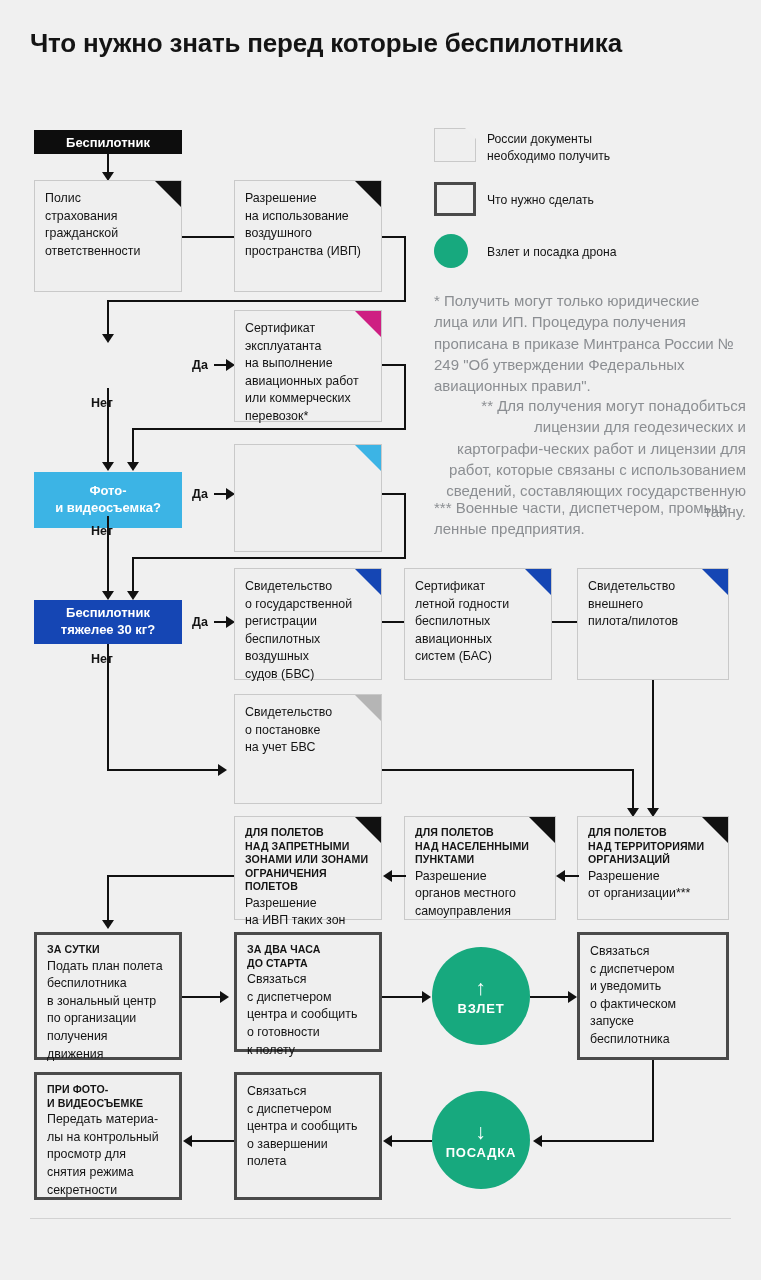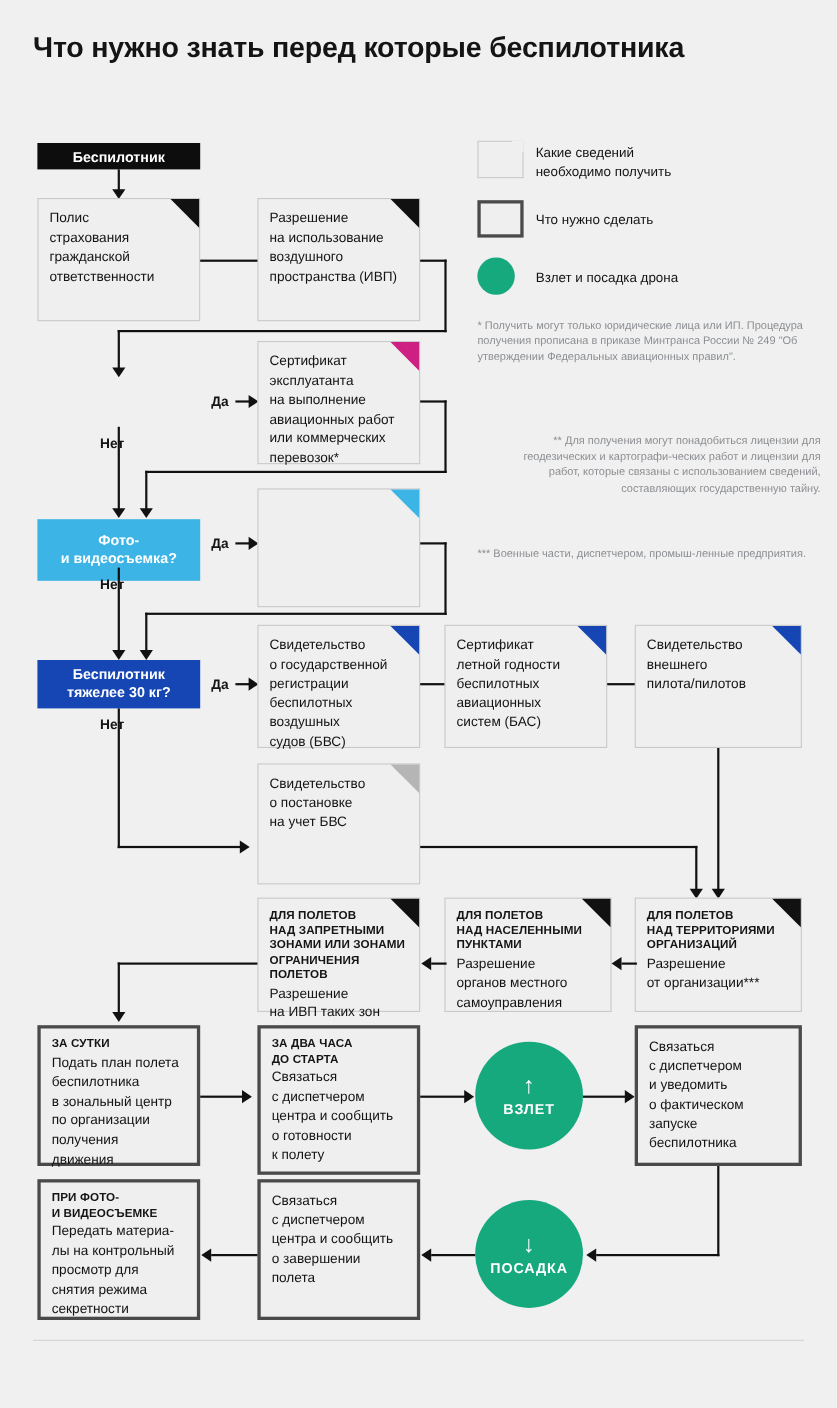--- a/index.html
+++ b/index.html
@@ -113,21 +113,21 @@
   }
   .lg-act {
     position: absolute; width: 42px; height: 34px;
     background: #efefef; border: 3px solid #4a4a4a;
   }
   .lg-circ { position: absolute; width: 34px; height: 34px; border-radius: 50%; background: #17a97e; }
   .lg-txt { position: absolute; font-size: 12.2px; line-height: 1.4; color: #141414; }
 
   
   .fn {
-    position: absolute; font-size: 10px; line-height: 1.42;
+    position: absolute; font-size: 15px; line-height: 1.42;
     color: #8b8e92; width: 300px;
   }
 
   
   .footer {
     position: absolute; left: 30px; top: 1232px; width: 700px;
     font-size: 12.2px; color: #333;
   }
   .rule { position: absolute; left: 30px; top: 1218px; width: 701px; height: 1px; background: #d2d2d2; }
 </style>
@@ -313,21 +313,21 @@
   <div class="node act" style="left:34px; top:932px; width:148px; height:128px;">
     <div class="hdr" style="white-space:pre-line;">ЗА СУТКИ</div>
     <div style="white-space:pre-line;">Подать план полета
 беспилотника
 в зональный центр
 по организации
 получения
 движения</div>
   </div>
 
-  <div class="node act" style="left:234px; top:932px; width:148px; height:136px;">
+  <div class="node act" style="left:234px; top:932px; width:148px; height:120px;">
     <div class="hdr" style="white-space:pre-line;">ЗА ДВА ЧАСА
 ДО СТАРТА</div>
     <div style="white-space:pre-line;">Связаться
 с диспетчером
 центра и сообщить
 о готовности
 к полету</div>
   </div>
 
   <div class="ln lnh" style="left:182px; top:996px; width:40px;"></div>
@@ -382,21 +382,21 @@
     <div style="white-space:pre-line;">Передать материа-
 лы на контрольный
 просмотр для
 снятия режима
 секретности</div>
   </div>
 
   <div class="lg-doc" style="left:434px; top:128px;">
     <div class="fold2"></div>
   </div>
-  <div class="lg-txt" style="left: 487px; top: 131px; width: 180px; white-space: pre-line;" style2="">Какие сведений
+  <div class="lg-txt" style="left: 487px; top: 131px; width: 180px; white-space: pre-line;" style2="">России документы
 необходимо получить</div>
 
   <div class="lg-act" style="left:434px; top:182px;"></div>
   <div class="lg-txt" style="left: 487px; top: 192px; width: 200px; white-space: pre-line;">Что нужно сделать</div>
 
   <div class="lg-circ" style="left:434px; top:234px;"></div>
   <div class="lg-txt" style="left: 487px; top: 244px; width: 200px; white-space: pre-line;">Взлет и посадка дрона</div>
 
   <div class="fn" style="left: 434px; top: 290px; white-space: pre-line;">* Получить могут только юридические лица или ИП. Процедура получения  прописана в приказе Минтранса России № 249 "Об утверждении Федеральных авиационных правил".</div>
   <div class="fn" style="left: 446px; top: 395px; white-space: pre-line; text-align: right;">** Для получения могут понадобиться лицензии для геодезических и картографи-ческих работ и лицензии для работ, которые связаны с использованием сведений, составляющих государственную тайну.</div>

